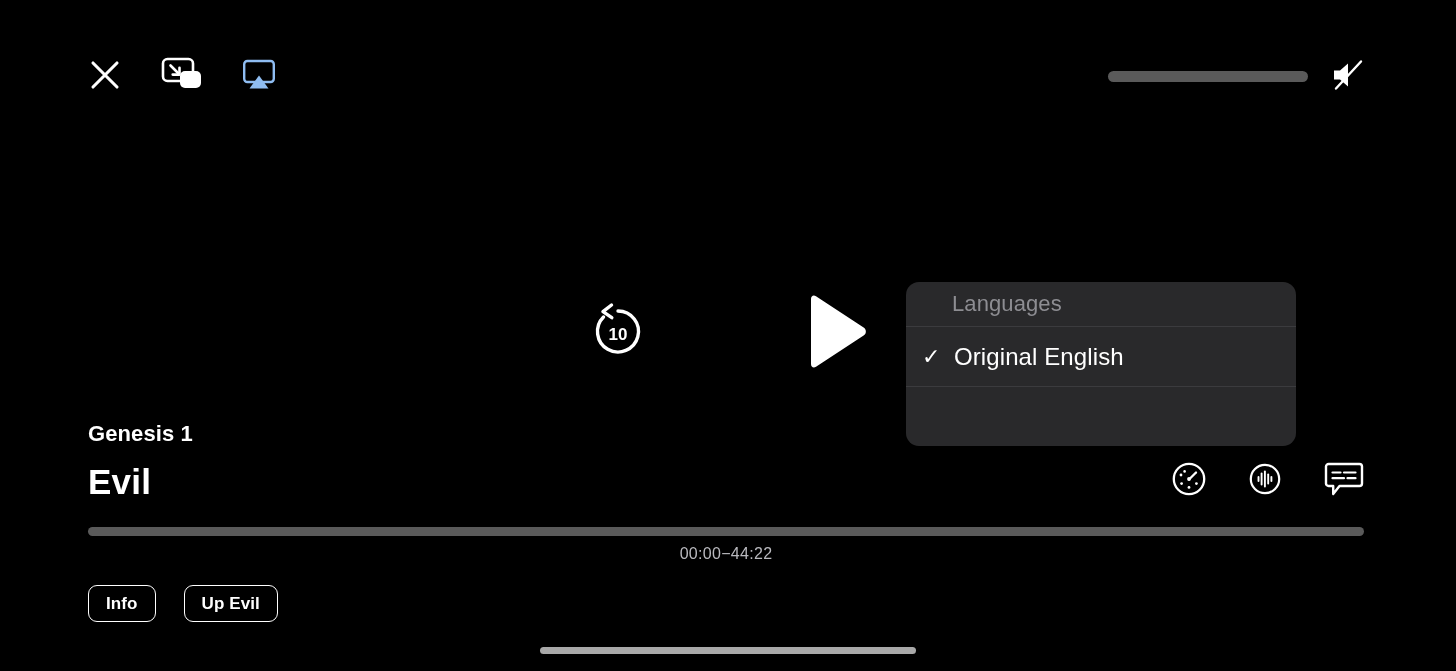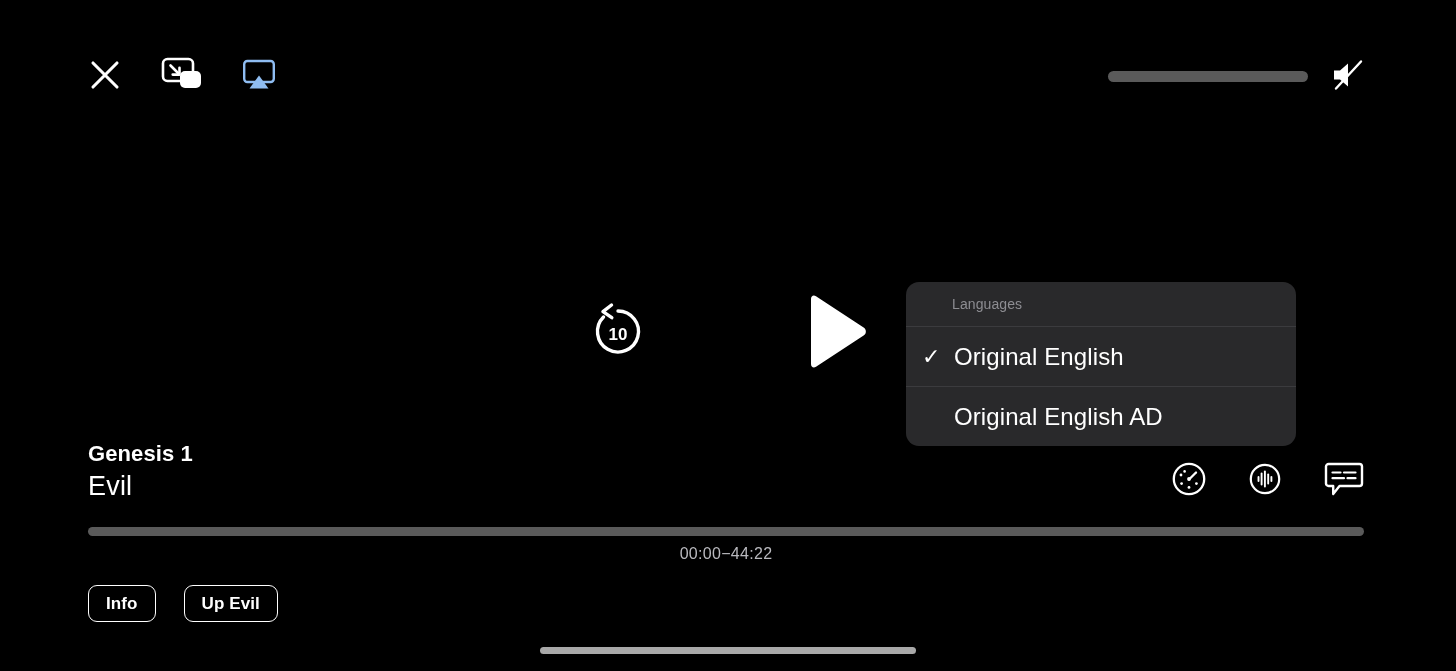--- a/index.html
+++ b/index.html
@@ -96,21 +96,21 @@
     background: #29292b;
     border-radius: 13px;
     overflow: hidden;
     box-shadow: 0 8px 28px rgba(0,0,0,0.55);
   }
   .lang-header {
     height: 44px;
     display: flex;
     align-items: center;
     padding-left: 46px;
-    font-size: 14px;
+    font-size: 22px;
     color: #8d8d92;
     letter-spacing: 0.1px;
   }
   .lang-item {
     height: 60px;
     display: flex;
     align-items: center;
     padding-left: 16px;
     font-size: 24px;
     color: #ffffff;
@@ -143,25 +143,25 @@
   }
   .titles { padding-bottom: 2px; }
   .subtitle-line {
     font-size: 22px;
     font-weight: bold;
     color: #ffffff;
     line-height: 1.3;
     letter-spacing: 0.1px;
   }
   .title-line {
-    font-size: 27px;
-    font-weight: normal;
+    font-size: 35px;
+    font-weight: bold;
     color: #ffffff;
     line-height: 1.25;
-    margin-top: 2px;
+    margin-top: 12px;
     letter-spacing: 0.2px;
   }
   .bottom-icons {
     display: flex;
     align-items: center;
     gap: 43px;
     padding-bottom: 6px;
   }
 
   .scrub-wrap { margin-top: 21px; }
@@ -304,21 +304,20 @@
 
     <div class="lang-header">Languages</div>
 
     <div class="lang-item">
       <span class="lang-check">✓</span>
       <span>Original English</span>
     </div>
 
     <div class="lang-item">
       <span class="lang-check empty">✓</span>
-      <span>Original English AD</span>
     </div>
 
   </div>
 
   <div class="bottom">
 
     <div class="meta-row">
 
       <div class="titles">
         <div class="subtitle-line">Genesis 1</div>

